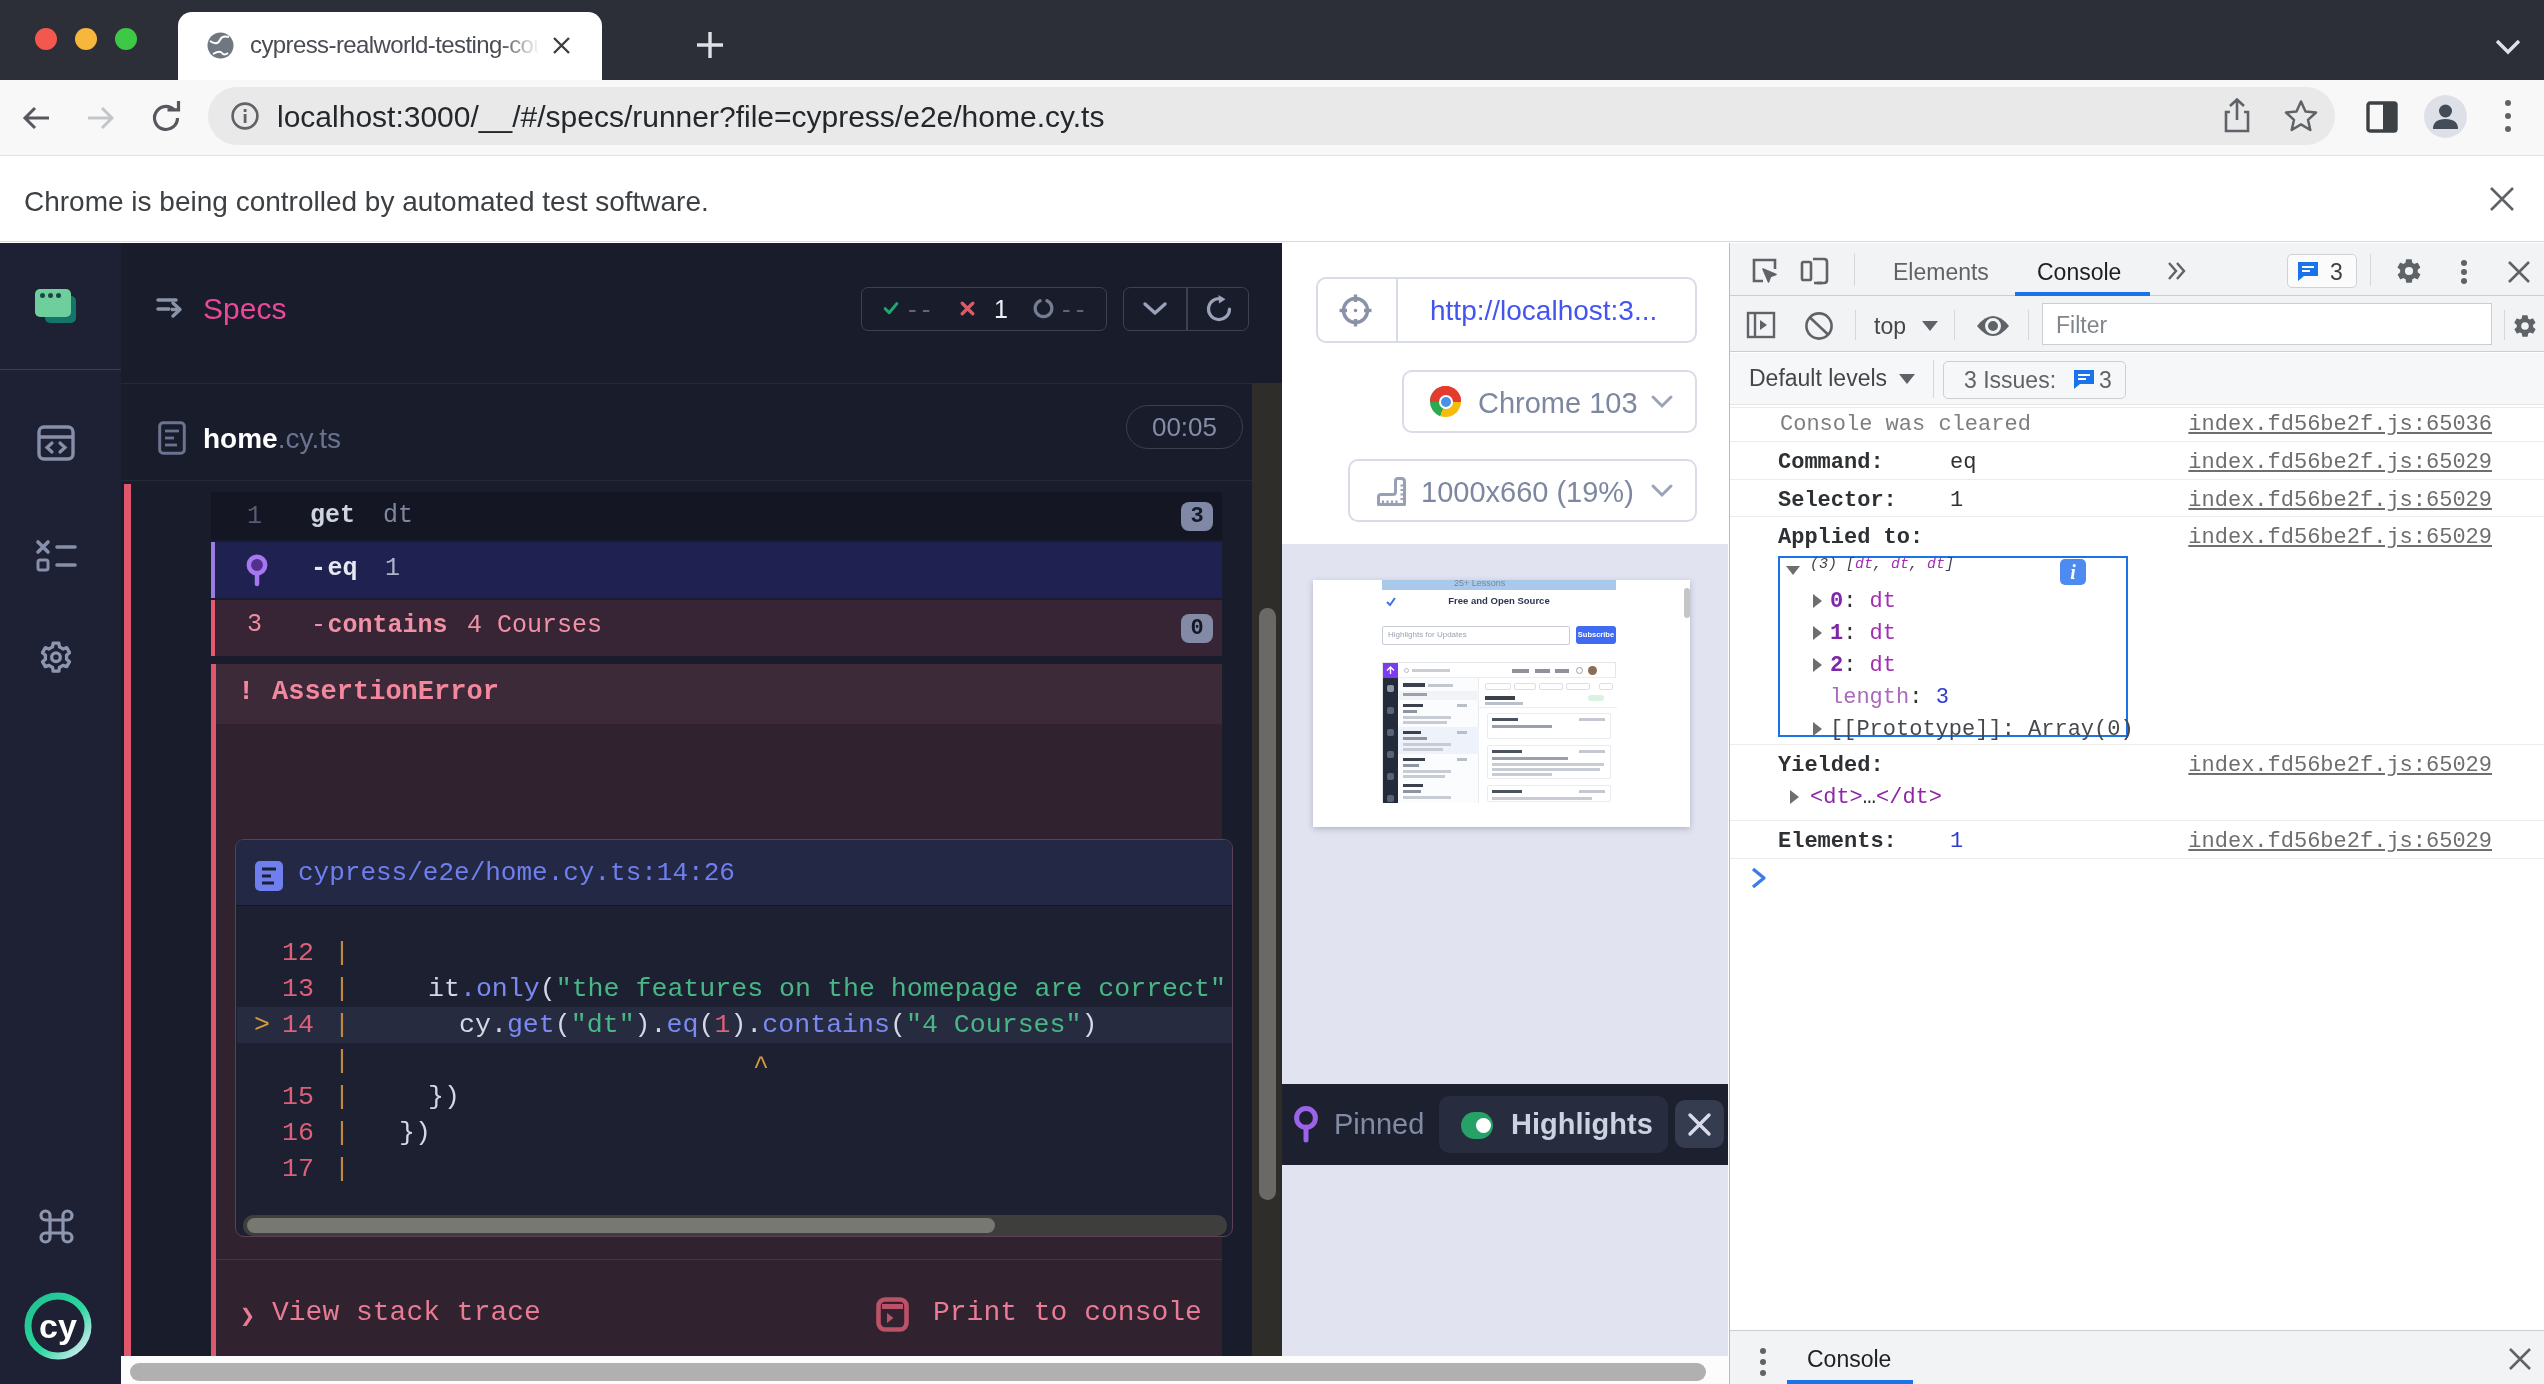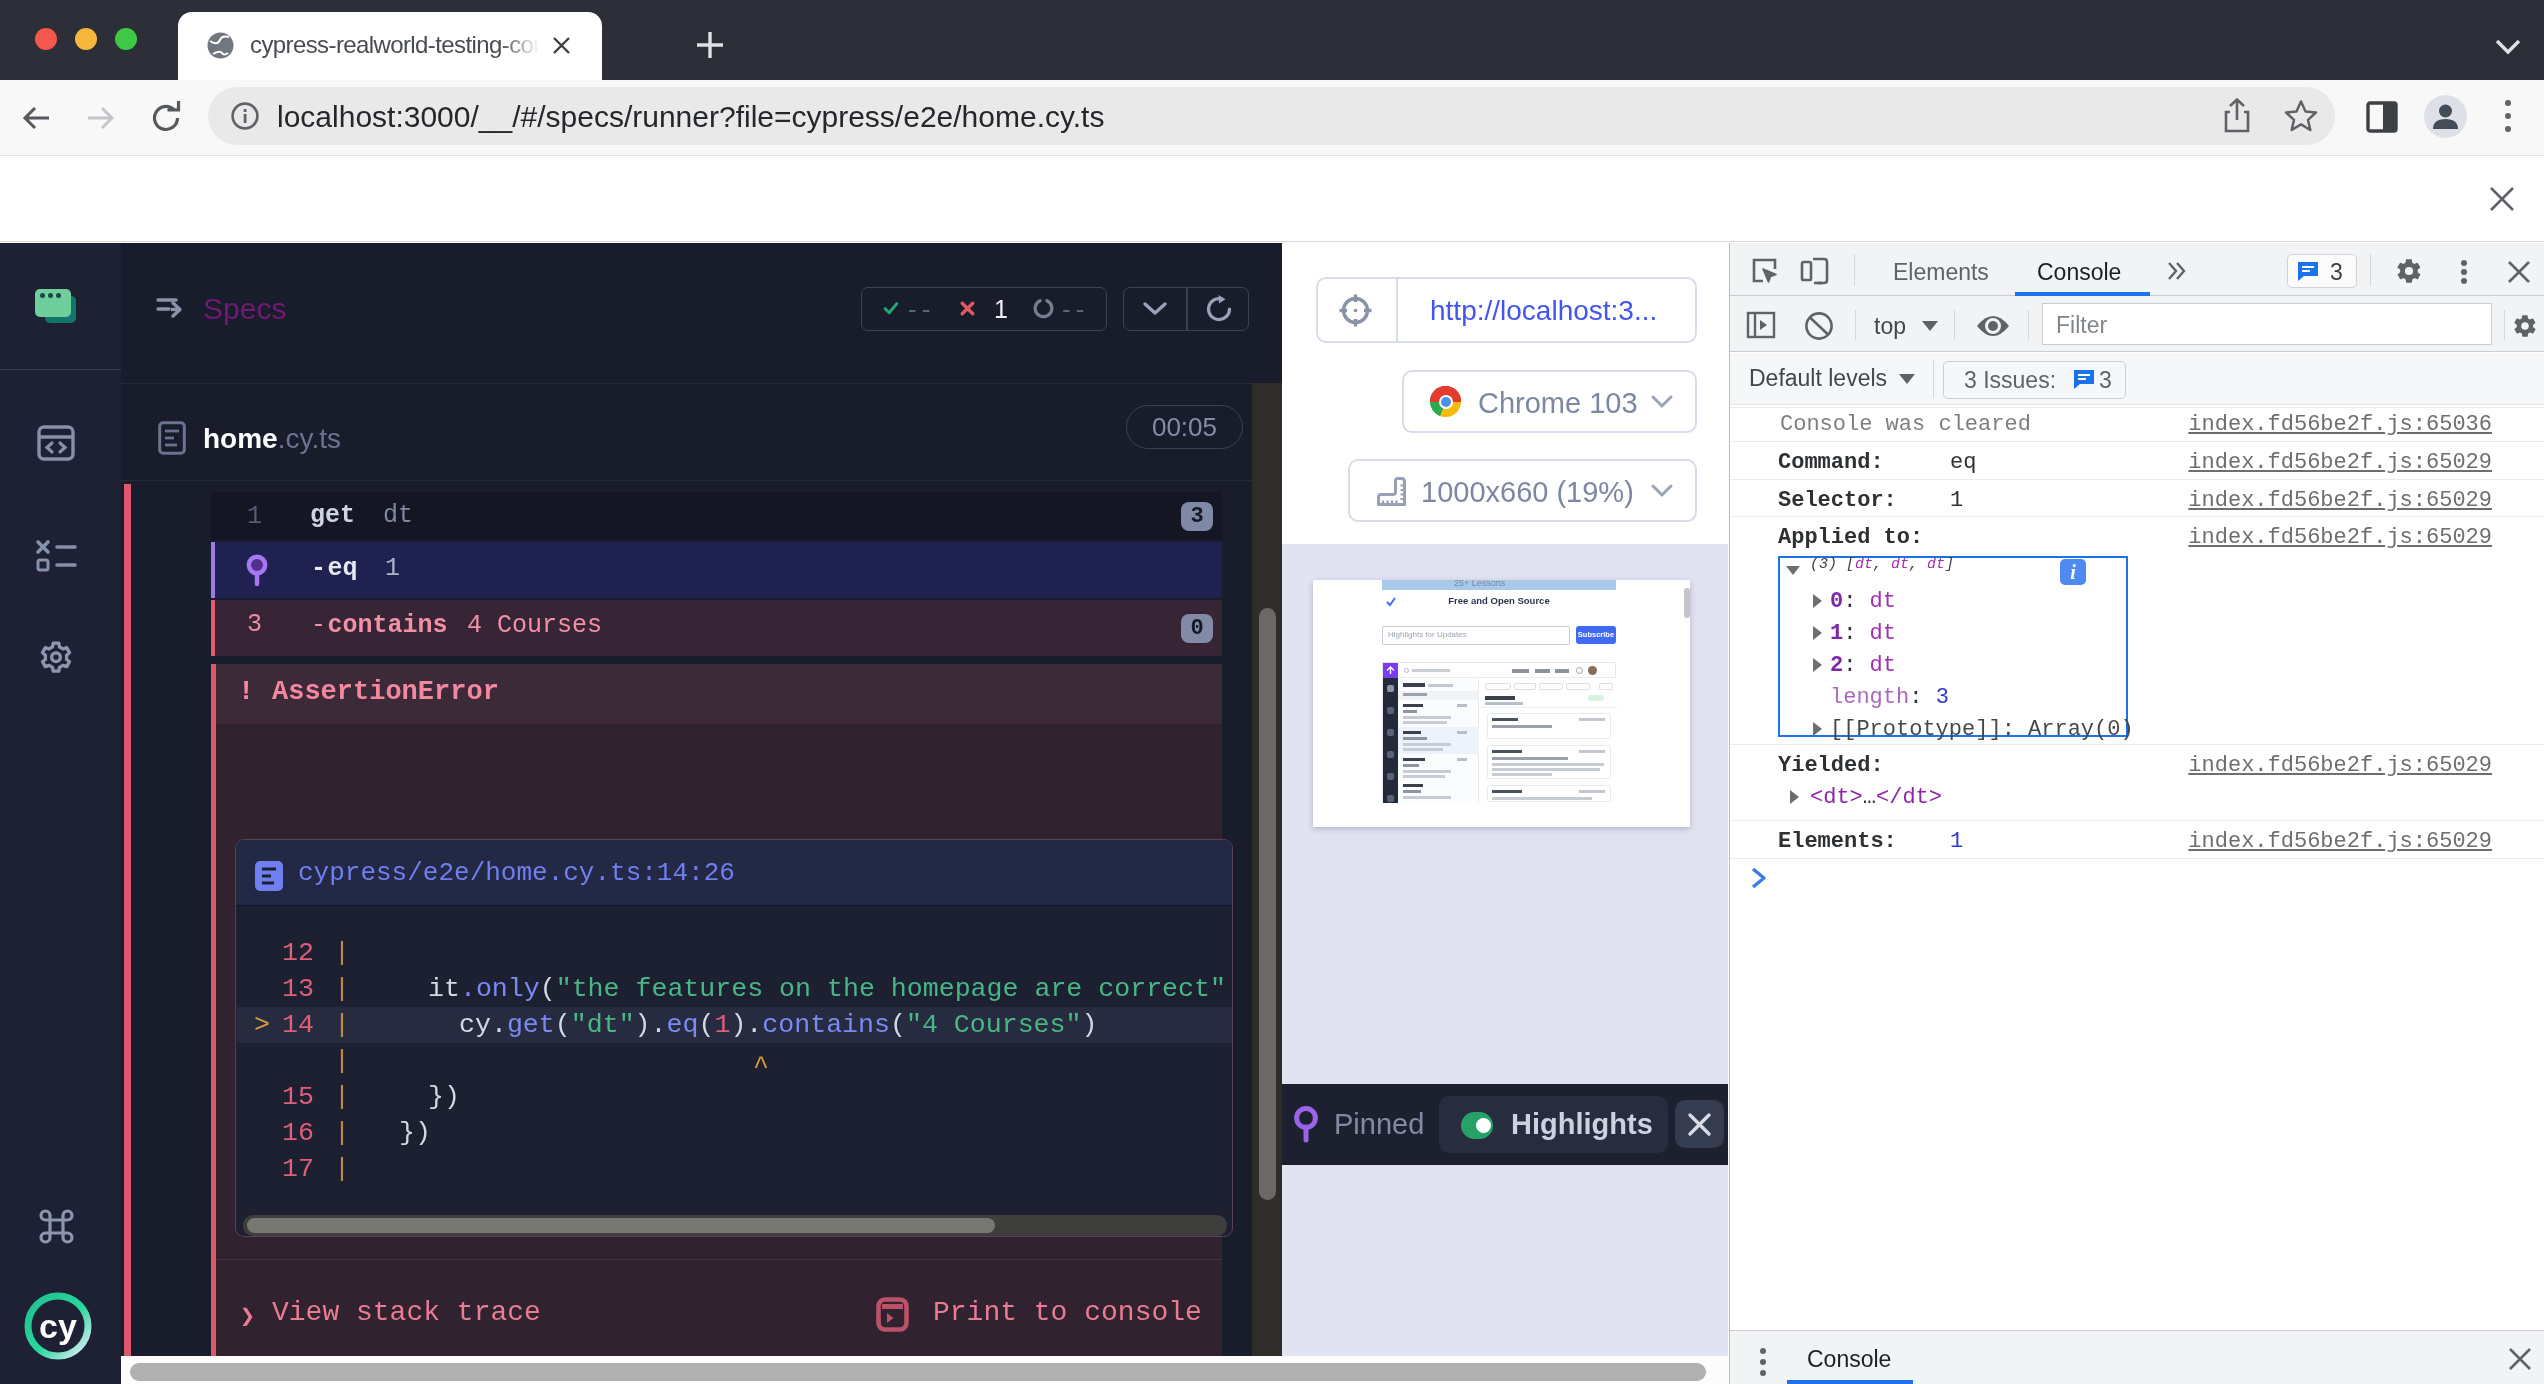--- a/index.html
+++ b/index.html
@@ -66,20 +66,21 @@
   <rect x="17" y="2" width="13" height="28" fill="#3e4144"></rect>
 </svg>
 <svg class="abs" style="left:2424px;top:95px;" width="43" height="43" viewBox="0 0 43 43">
   <circle cx="21.5" cy="21.5" r="21.5" fill="#dde1e7"></circle>
   <circle cx="21.5" cy="16" r="6.5" fill="#434c57"></circle>
   <path d="M9 34 Q9 24 21.5 24 Q34 24 34 34 Z" fill="#434c57"></path>
 </svg>
 <div class="abs" style="left:2505px;top:100px;width:6px;height:6px;border-radius:50%;background:#5f6368;box-shadow:0 13px 0 #5f6368, 0 26px 0 #5f6368;"></div>
 
 <div class="abs" style="left:0;top:157px;width:2544px;height:85px;background:#fff;border-bottom:1px solid #dadada;"></div>
+<div class="abs" style="left:24px;top:186px;font-size:28px;color:#3c4043;">Chrome is being controlled by automated test software.</div>
 <svg class="abs" style="left:2488px;top:185px;" width="28" height="28" viewBox="0 0 28 28">
   <path d="M3 3 L25 25 M25 3 L3 25" stroke="#5f6368" stroke-width="2.6"></path>
 </svg>
 
 <div class="abs" style="left:0;top:243px;width:121px;height:1141px;background:#1d2133;"></div>
 <div class="abs" style="left:0;top:369px;width:121px;height:1px;background:#3a3e50;"></div>
 
 <div class="abs" style="left:45px;top:296px;width:31px;height:27px;border-radius:5px;background:#13756b;"></div>
 <div class="abs" style="left:35px;top:289px;width:36px;height:28px;border-radius:5px;background:#6fcf9c;"></div>
 <div class="abs" style="left:40px;top:293px;width:5px;height:5px;border-radius:50%;background:#1b4648;box-shadow:8px 0 0 #1b4648, 16px 0 0 #1b4648;"></div>
@@ -119,21 +120,21 @@
 </svg>
 
 <div class="abs" style="left:121px;top:243px;width:1161px;height:1141px;background:#191c2a;"></div>
 
 <svg class="abs" style="left:156px;top:292px;" width="30" height="30" viewBox="0 0 30 30">
   <line x1="2" y1="8" x2="20" y2="8" stroke="#8a93a8" stroke-width="3.4" stroke-linecap="round"></line>
   <line x1="2" y1="17" x2="13" y2="17" stroke="#8a93a8" stroke-width="3.4" stroke-linecap="round"></line>
   <path d="M17 11 L24 17.5 L17 24" stroke="#8a93a8" stroke-width="3.4" fill="none" stroke-linecap="round" stroke-linejoin="round"></path>
   <line x1="15" y1="17.5" x2="23" y2="17.5" stroke="#8a93a8" stroke-width="3.4"></line>
 </svg>
-<div class="abs" style="left:203px;top:292px;font-size:30px;color:#701a75;">Specs</div>
+<div class="abs" style="left:203px;top:292px;font-size:30px;color:#ec4899;">Specs</div>
 
 <div class="abs" style="left:861px;top:287px;width:246px;height:44px;border:1.5px solid #3c4254;border-radius:7px;"></div>
 <svg class="abs" style="left:883px;top:300px;" width="16" height="16" viewBox="0 0 22 22">
   <path d="M3 12 L8.5 17.5 L19 5" stroke="#1fa971" stroke-width="4.2" fill="none" stroke-linecap="round" stroke-linejoin="round"></path>
 </svg>
 <div class="abs" style="left:908px;top:294px;font-size:26px;color:#5d6579;letter-spacing:5px;">--</div>
 <svg class="abs" style="left:960px;top:301px;" width="15" height="15" viewBox="0 0 20 20">
   <path d="M3 3 L17 17 M17 3 L3 17" stroke="#e45764" stroke-width="4.4" stroke-linecap="round"></path>
 </svg>
 <div class="abs" style="left:994px;top:295px;font-size:25px;color:#eef0f6;">1</div>

